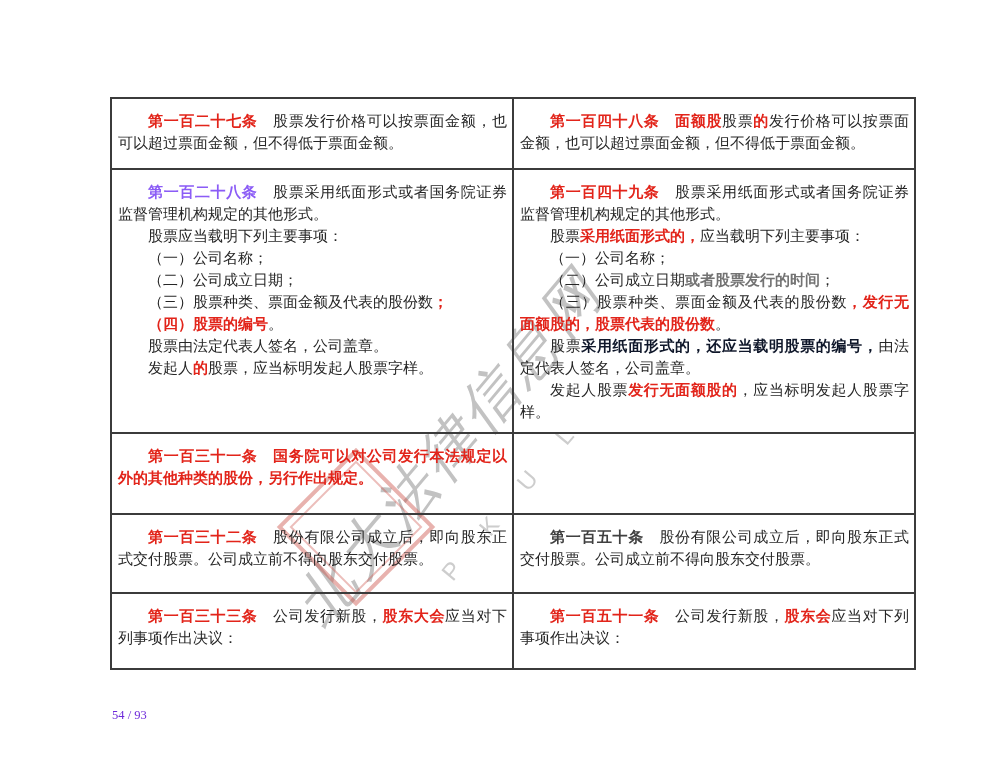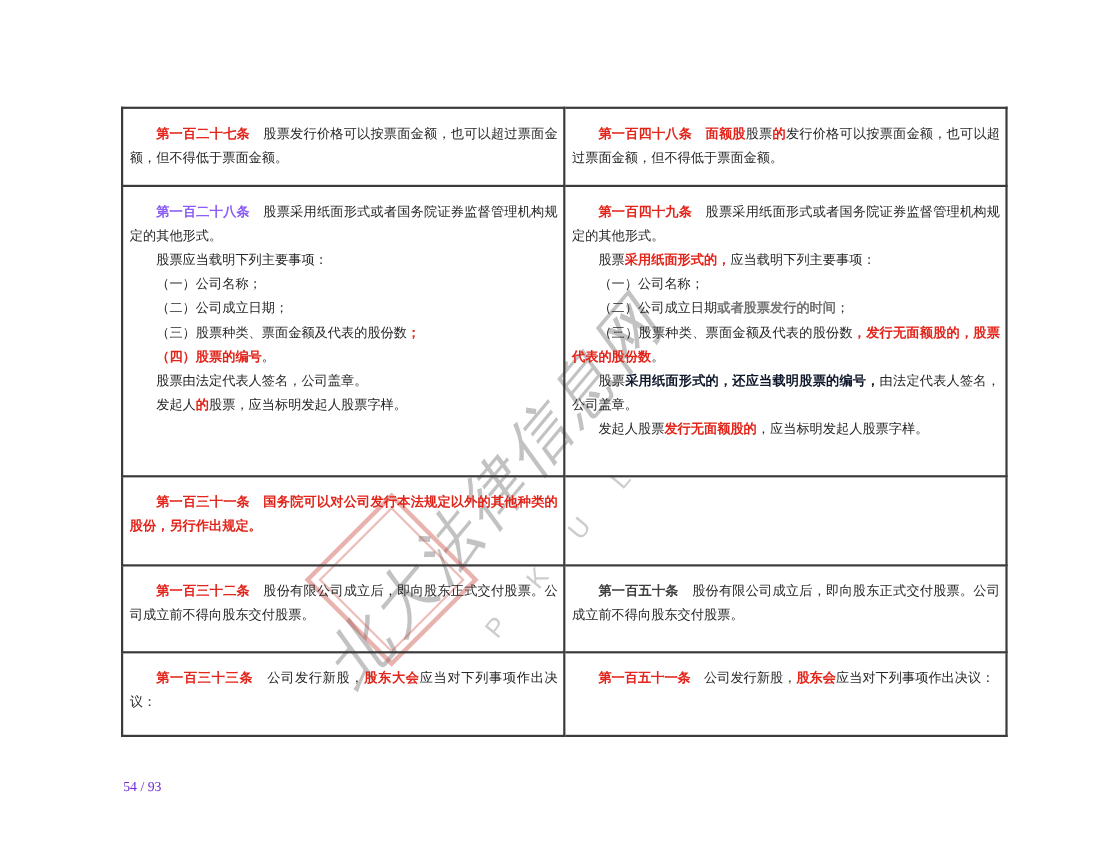--- a/index.html
+++ b/index.html
@@ -45,21 +45,21 @@
     width:389px;padding:11px 5px 5px 6px;
   }
   tr.row-1{height:71px;}
   tr.row-2{height:264px;}
   tr.row-3{height:81px;}
   tr.row-4{height:79px;}
   tr.row-5{height:76px;}
   .cmp p{
     margin:0;
     font-family:"Liberation Serif","DejaVu Serif",serif;
-    font-size:12px;line-height:22px;color:#262626;
+    font-size:15px;line-height:22px;color:#262626;
     text-align:justify;text-indent:2em;
   }
   .cmp span.red{
     font-weight:bold;
     font-family:"Liberation Sans","DejaVu Sans",sans-serif;
   }
 
   
   .page-num{
     position:absolute;left:112px;top:708px;z-index:2;

